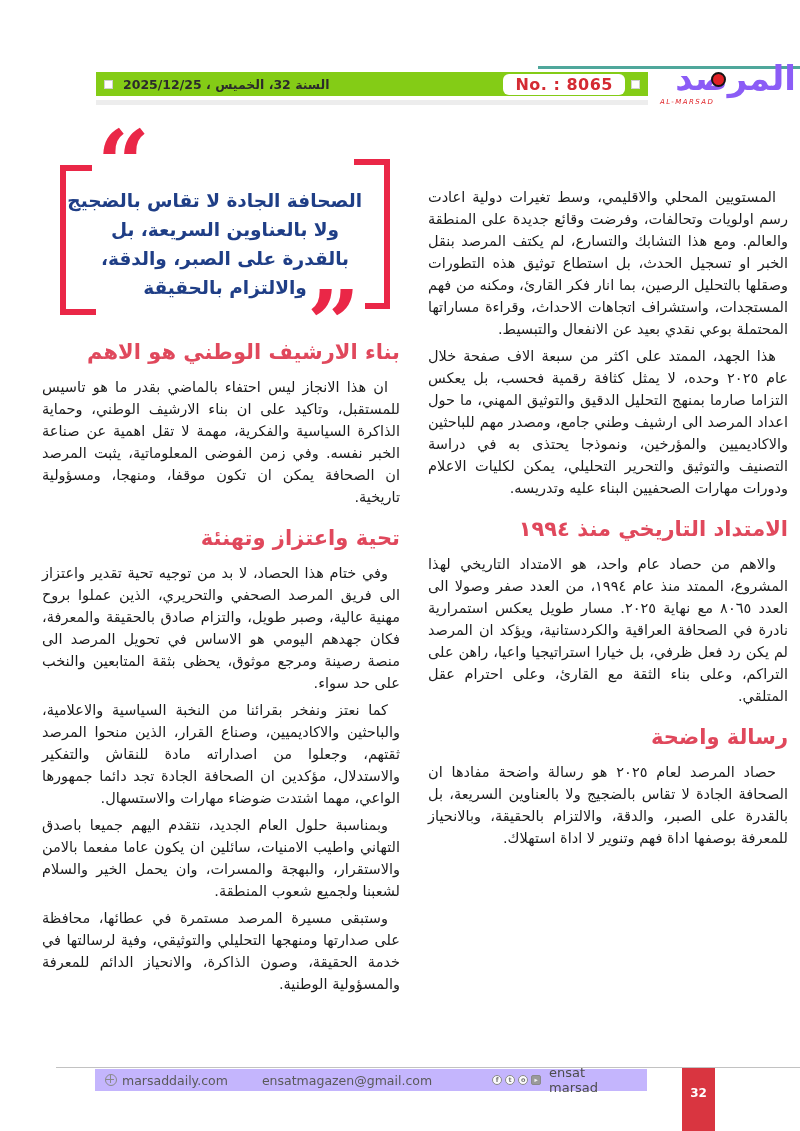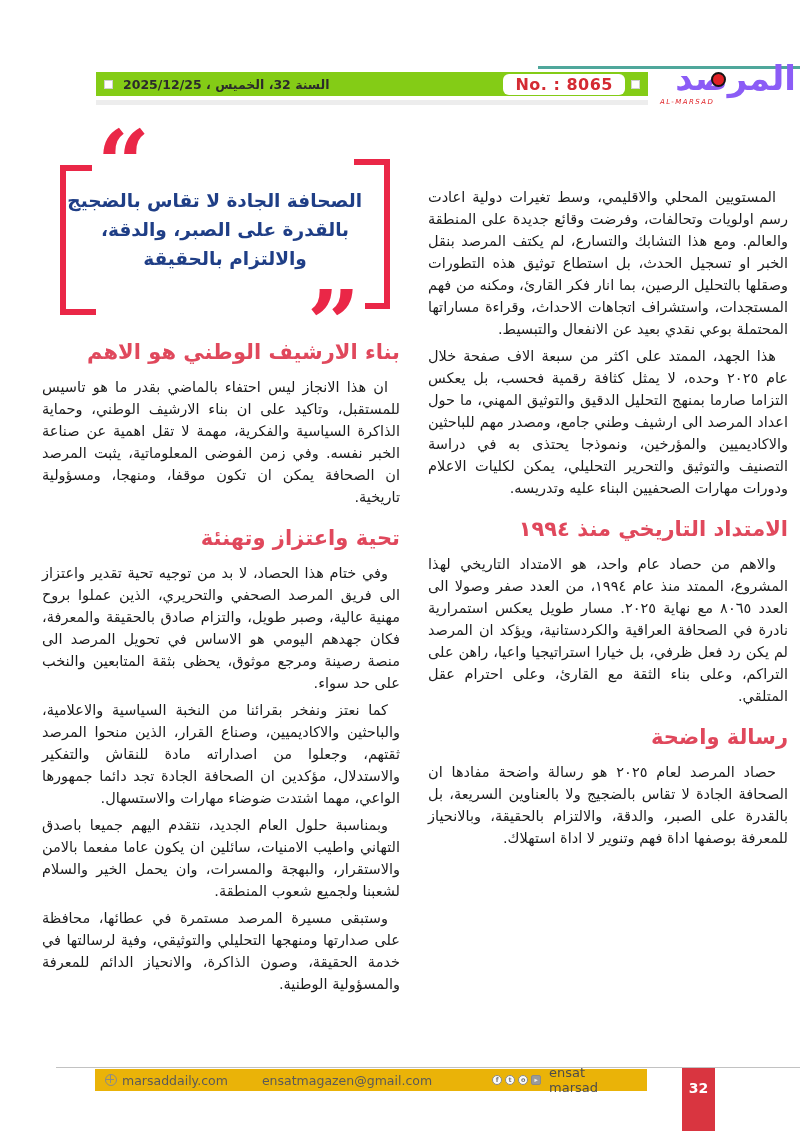--- a/index.html
+++ b/index.html
@@ -60,42 +60,42 @@
     margin:0 0 5px 0;text-indent:12px;
   }
   h2.sec{
     color:#e0485c;font-size:21px;font-weight:bold;text-align:right;
     margin:16px 0 10px 0;line-height:28px;
   }
   h2.sec.first{margin-top:0;}
   
   .footline{position:absolute;left:56px;top:1067px;width:744px;height:1px;background:#c2c2c2;}
   .footer-bar{
-    position:absolute;left:95px;top:1069px;width:552px;height:22px;background:#eab308;
+    position:absolute;left:95px;top:1069px;width:552px;height:22px;background:#c4b5fd;
     display:flex;align-items:center;box-sizing:border-box;padding:0 10px;
     font-size:12.5px;color:#5a5a5a;
   }
   .globe{
     width:10px;height:10px;border:1px solid #8a8a8a;border-radius:50%;margin-right:5px;
     position:relative;flex:0 0 auto;
   }
   .globe:before{content:"";position:absolute;left:0;top:4px;width:8px;height:1px;background:#8a8a8a;}
   .globe:after{content:"";position:absolute;left:3.5px;top:0;width:1px;height:8px;background:#8a8a8a;}
   .f-site{margin-right:34px;}
   .f-mail{margin-right:60px;}
   .socials{display:flex;gap:3px;align-items:center;margin-right:8px;}
   .sicon{
     width:10px;height:10px;border:1px solid #8a8a8a;border-radius:50%;font-size:6.5px;line-height:9px;
     text-align:center;color:#777;font-weight:bold;box-sizing:border-box;background:#fbfbfb;
   }
   .sicon.square{border-radius:2px;background:#9a9a9a;color:#f0f0f0;}
   .f-handle{font-size:13px;color:#4c4c4c;}
   .pagebox{
     position:absolute;left:682px;top:1068px;width:33px;height:63px;background:#d93540;
-    color:#ffffff;font-weight:bold;font-size:14px;text-align:center;box-sizing:border-box;padding-top:12px;
+    color:#ffffff;font-weight:bold;font-size:12px;text-align:center;box-sizing:border-box;padding-top:18px;
   }
 </style>
 </head>
 <body>
 
 <div class="teal-line"></div>
 
 <div class="header-bar">
   <span class="hsq"></span>
   <span class="date-label">السنة 32، الخميس ، 2025/12/25</span>
@@ -111,20 +111,21 @@
   <div class="logo-dot"></div>
   <div class="logo-latin">AL-MARSAD</div>
 </div>
 
 <div class="qbox">
   <div class="bracket bl"></div>
   <div class="bracket br"></div>
   <div class="qmark open">“</div>
   <div class="qtext">
     <div>الصحافة الجادة لا تقاس بالضجيج</div>
+    <div>ولا بالعناوين السريعة، بل</div>
     <div>بالقدرة على الصبر، والدقة،</div>
     <div>والالتزام بالحقيقة</div>
   </div>
   <div class="qmark close">”</div>
 </div>
 
 <div class="col col-right">
   <p class="body">المستويين المحلي والاقليمي، وسط تغيرات دولية اعادت رسم اولويات وتحالفات، وفرضت وقائع جديدة على المنطقة والعالم. ومع هذا التشابك والتسارع، لم يكتف المرصد بنقل الخبر او تسجيل الحدث، بل استطاع توثيق هذه التطورات وصقلها بالتحليل الرصين، بما انار فكر القارئ، ومكنه من فهم المستجدات، واستشراف اتجاهات الاحداث، وقراءة مساراتها المحتملة بوعي نقدي بعيد عن الانفعال والتبسيط.</p>
   <p class="body">هذا الجهد، الممتد على اكثر من سبعة الاف صفحة خلال عام ٢٠٢٥ وحده، لا يمثل كثافة رقمية فحسب، بل يعكس التزاما صارما بمنهج التحليل الدقيق والتوثيق المهني، ما حول اعداد المرصد الى ارشيف وطني جامع، ومصدر مهم للباحثين والاكاديميين والمؤرخين، ونموذجا يحتذى به في دراسة التصنيف والتوثيق والتحرير التحليلي، يمكن لكليات الاعلام ودورات مهارات الصحفيين البناء عليه وتدريسه.</p>
   <h2 class="sec">الامتداد التاريخي منذ ١٩٩٤</h2>

